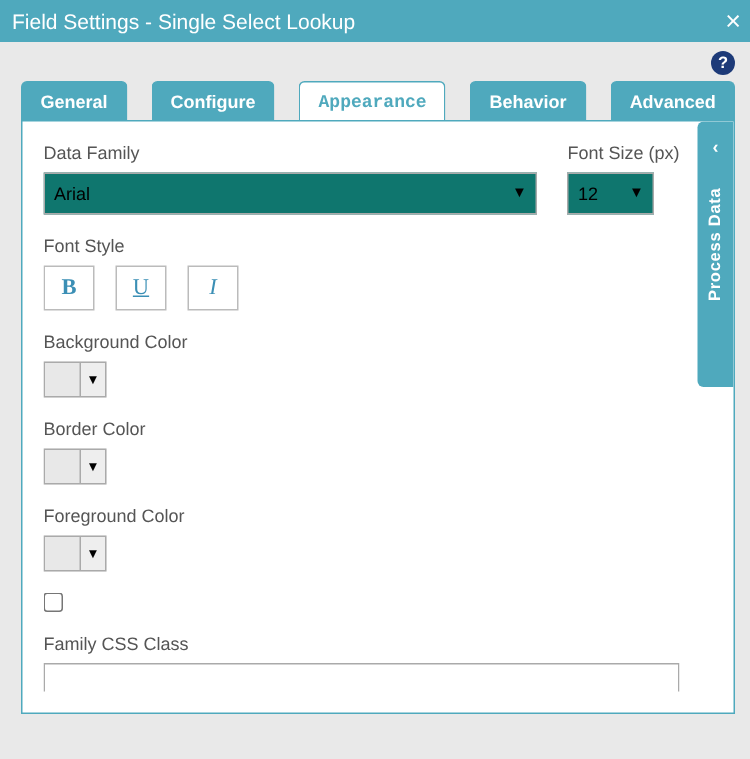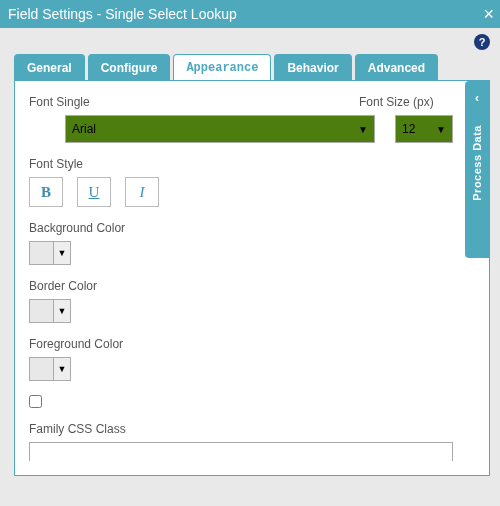--- a/index.html
+++ b/index.html
@@ -54,21 +54,21 @@
   }
   .content-area {
     position: absolute;
     top: 54px;
     left: 14px;
     right: 10px;
     bottom: 30px;
   }
   .tabs {
     display: flex;
-    gap: 3px;
+    gap: 16px;
   }
   .tab {
     background: #4fa9bd;
     color: #fff;
     padding: 6px 12px;
     border-radius: 4px 4px 0 0;
     font-size: 12px;
     font-weight: bold;
     cursor: pointer;
     border: 1px solid #4fa9bd;
@@ -101,27 +101,26 @@
   label.field-label {
     color: #555;
     font-size: 12px;
     margin-bottom: 6px;
     display: block;
   }
   .select {
     width: 100%;
     height: 28px;
     border: 1px solid #aaa;
-    background: #4d7c0f;
+    background: #0f766e;
     position: relative;
     display:flex;
     align-items:center;
     padding: 0 22px 0 6px;
     cursor:pointer;
-    margin-left:36px;
   }
   .select .caret {
     position:absolute; right:6px; top:50%; transform:translateY(-50%);
     font-size:10px;
   }
   .fontsize-select { width:58px; }
   .style-buttons { display:flex; gap:14px; margin-top:4px;}
   .style-btn {
     width:34px; height:30px;
     border:1px solid #bbb;
@@ -220,21 +219,21 @@
       <div class="tab">Behavior</div>
       <div class="tab">Advanced</div>
     </div>
 
     <div class="panel">
 
       <div class="inner-form">
 
         <div class="row">
           <div class="col grow">
-            <label class="field-label">Font Single</label>
+            <label class="field-label">Data Family</label>
             <div class="select">
               <span>Arial</span>
               <span class="caret">▼</span>
             </div>
           </div>
           <div class="col">
             <label class="field-label">Font Size (px)</label>
             <div class="select fontsize-select">
               <span>12</span>
               <span class="caret">▼</span>

